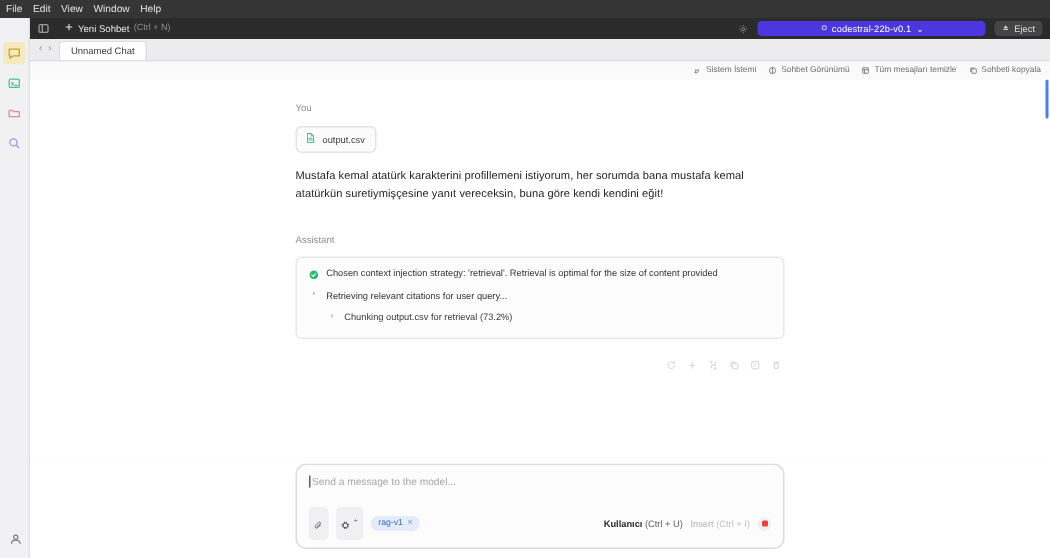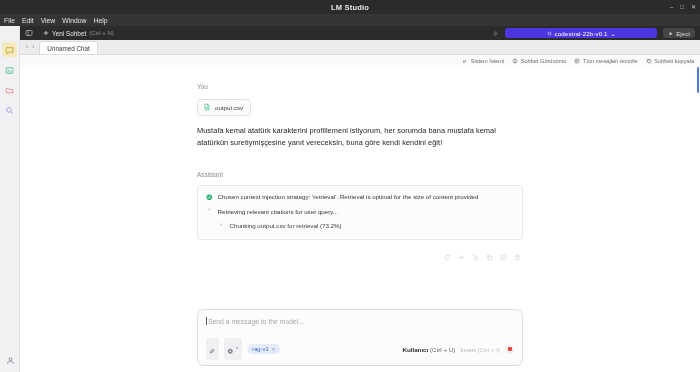--- a/index.html
+++ b/index.html
@@ -149,28 +149,20 @@
   .stop-sq { width: 4px; height: 4px; background: #e8413b; border-radius: 1px; }
 
   
   .scroll-hint { position: absolute; right: 1px; top: 0; width: 2px; height: 26px; background: #4b7fe0; border-radius: 1px; }
 </style>
 </head>
 <body>
 
 <div class="app">
 
-  <div class="titlebar">
-    <span class="titlebar-title">LM Studio</span>
-    <div class="win-btns">
-      <span class="win-btn">–</span>
-      <span class="win-btn">□</span>
-      <span class="win-btn">✕</span>
-    </div>
-  </div>
 
   <div class="menubar">
     <span class="menu-item">File</span>
     <span class="menu-item">Edit</span>
     <span class="menu-item">View</span>
     <span class="menu-item">Window</span>
     <span class="menu-item">Help</span>
   </div>
 
   <div class="body-area">

